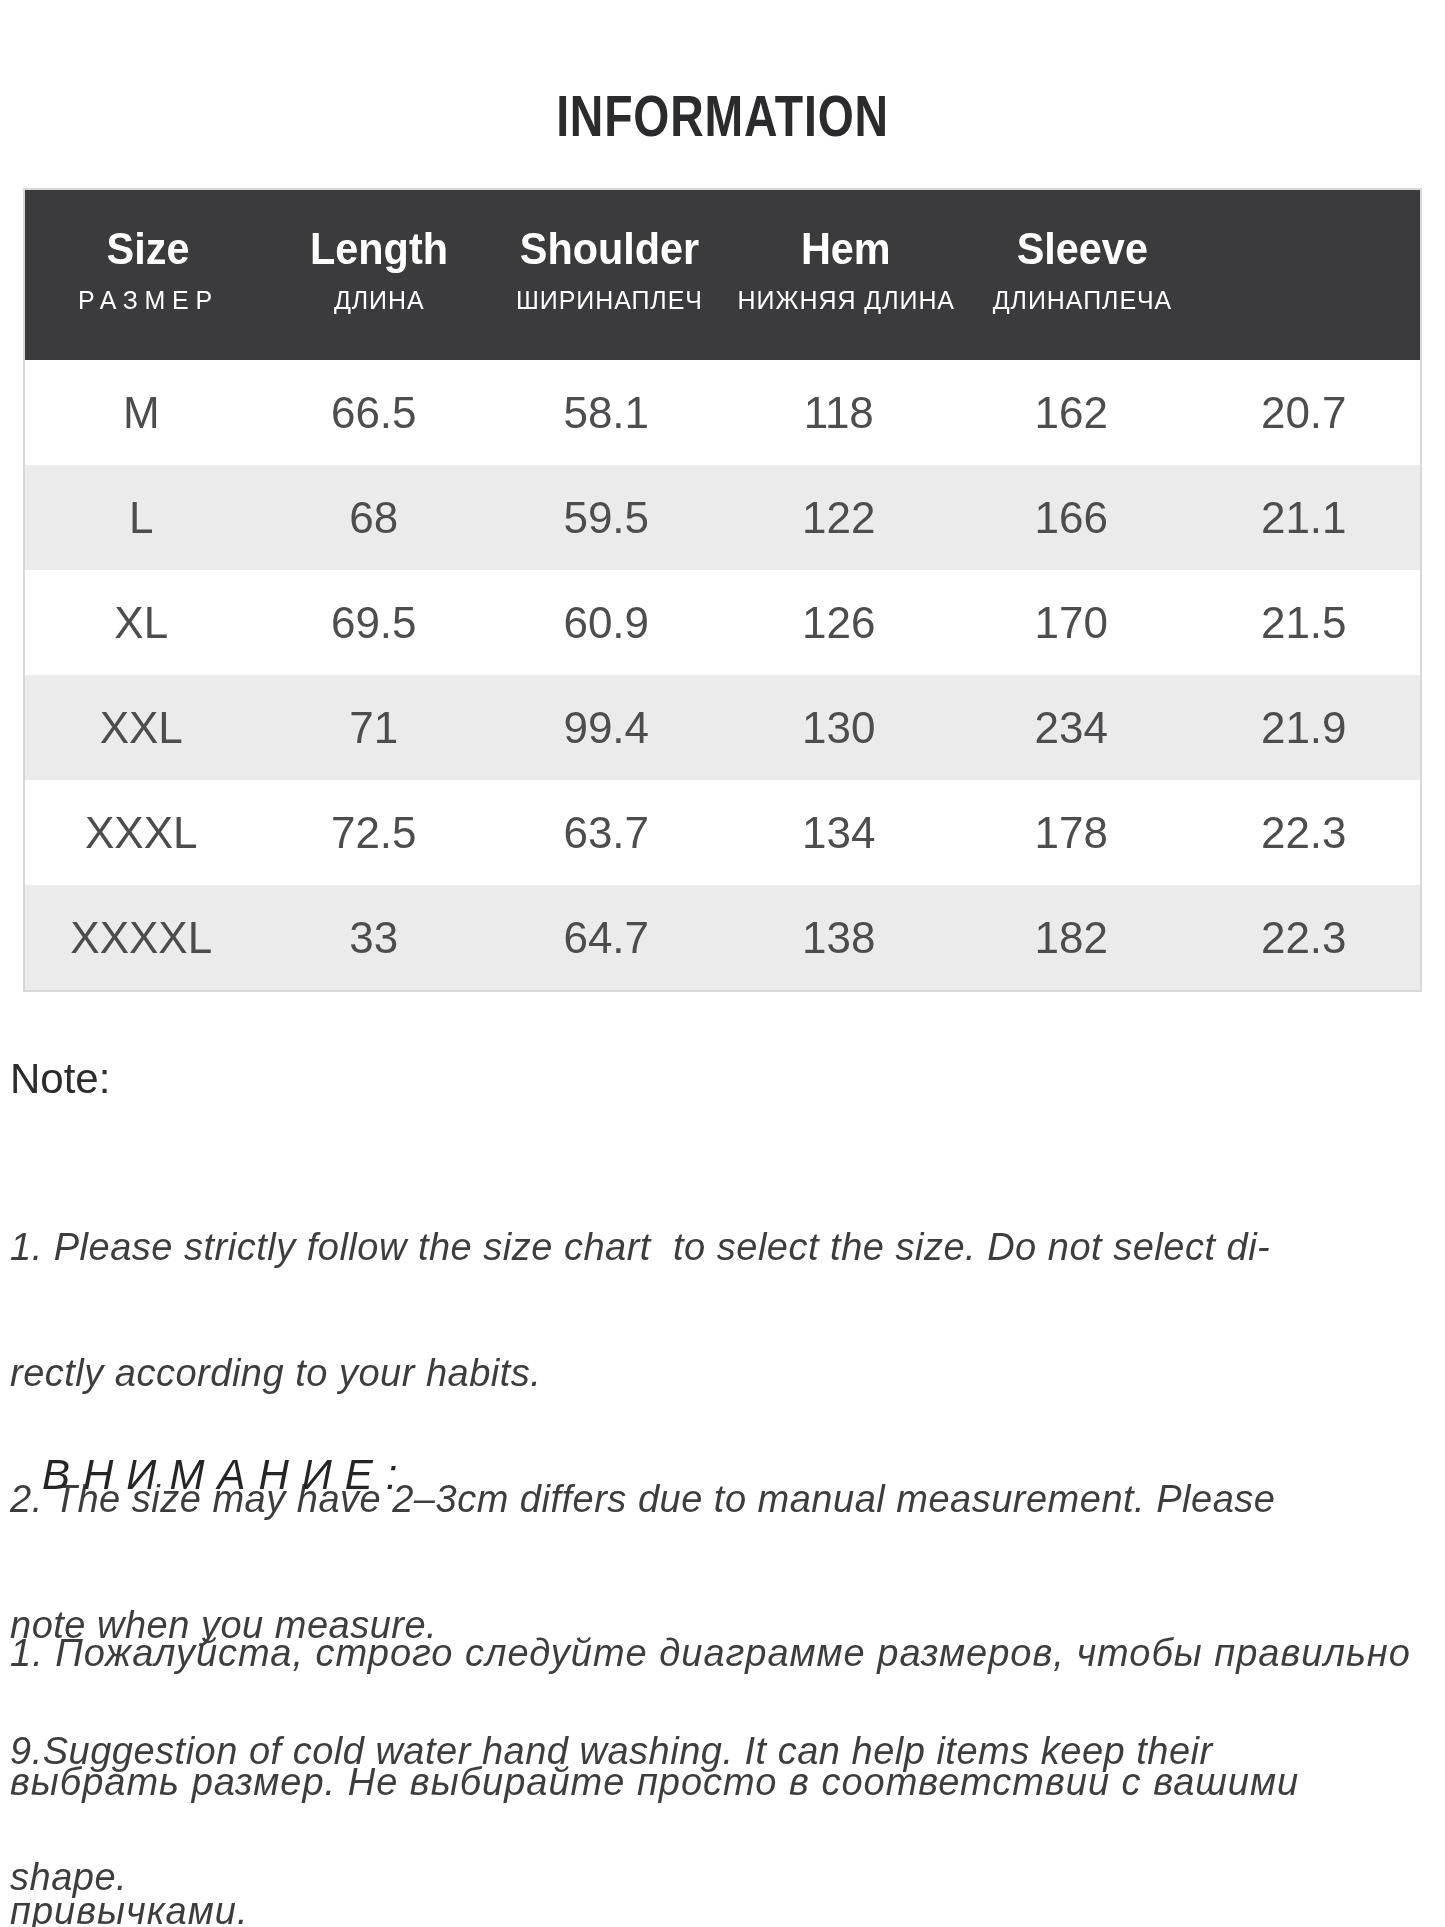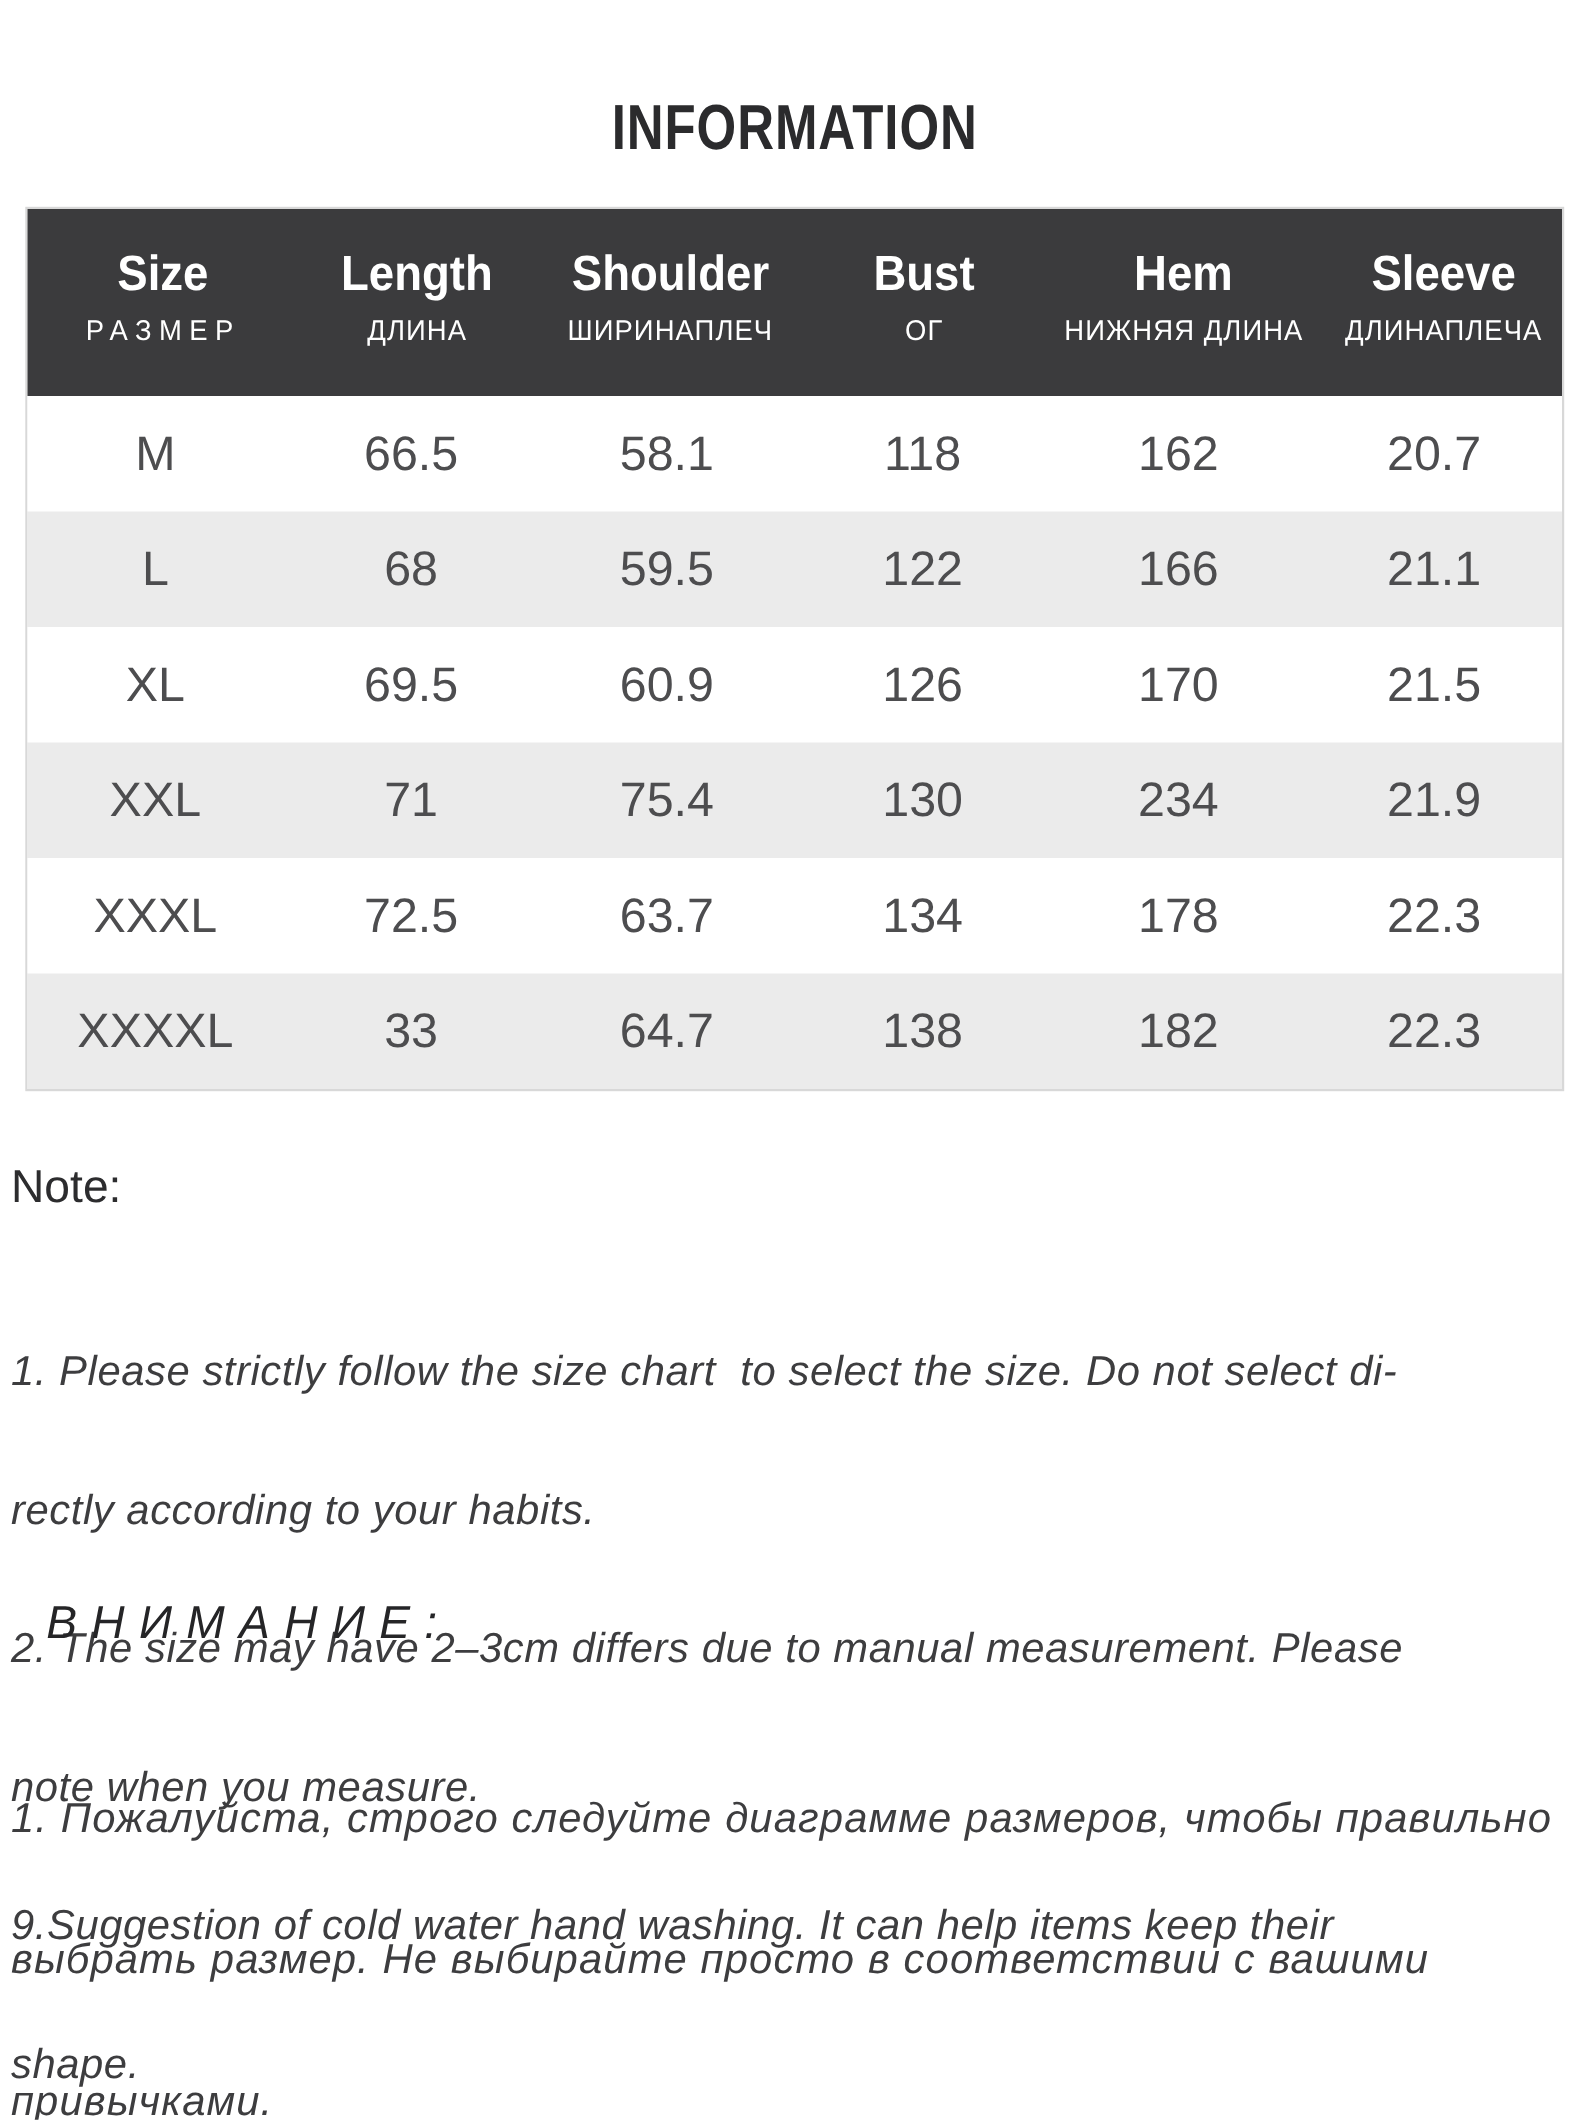--- a/index.html
+++ b/index.html
@@ -90,24 +90,20 @@
       </div>
       <div class="th">
         <div class="th-en">Length</div>
         <div class="th-ru">ДЛИНА</div>
       </div>
       <div class="th">
         <div class="th-en">Shoulder</div>
         <div class="th-ru">ШИРИНАПЛЕЧ</div>
       </div>
       <div class="th">
-        <div class="th-en">Bust</div>
-        <div class="th-ru">ОГ</div>
-      </div>
-      <div class="th">
         <div class="th-en">Hem</div>
         <div class="th-ru">НИЖНЯЯ ДЛИНА</div>
       </div>
       <div class="th">
         <div class="th-en">Sleeve</div>
         <div class="th-ru">ДЛИНАПЛЕЧА</div>
       </div>
     </div>
 
     <div class="tbody">
@@ -131,21 +127,21 @@
         <div class="td">XL</div>
         <div class="td">69.5</div>
         <div class="td">60.9</div>
         <div class="td">126</div>
         <div class="td">170</div>
         <div class="td">21.5</div>
       </div>
       <div class="tr alt">
         <div class="td">XXL</div>
         <div class="td">71</div>
-        <div class="td">75.4</div>
+        <div class="td">99.4</div>
         <div class="td">130</div>
         <div class="td">234</div>
         <div class="td">21.9</div>
       </div>
       <div class="tr">
         <div class="td">XXXL</div>
         <div class="td">72.5</div>
         <div class="td">63.7</div>
         <div class="td">134</div>
         <div class="td">178</div>

